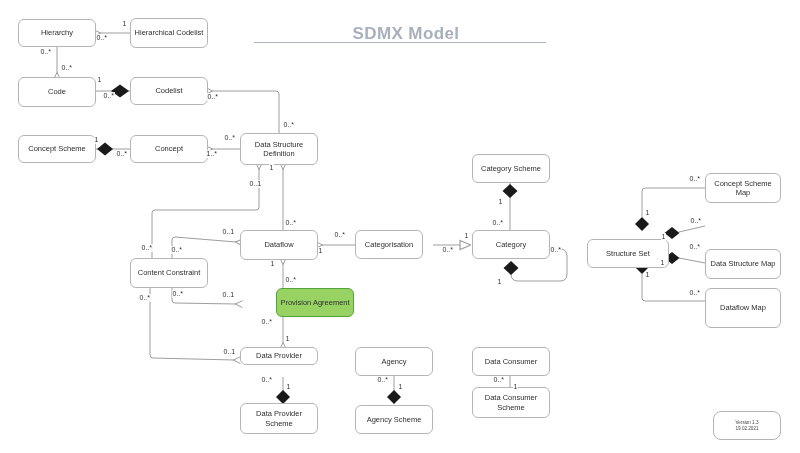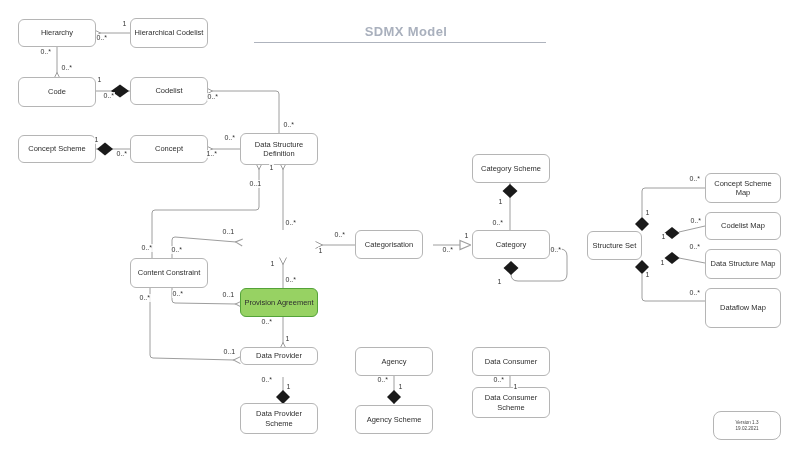--- a/index.html
+++ b/index.html
@@ -11,39 +11,39 @@
     --diamond:#1a1a1a;
     --text:#2e2e2e;
   }
   html,body{margin:0;padding:0;background:#fff;}
   #canvas{
     position:relative;width:800px;height:453px;background:#ffffff;
     font-family:"Liberation Sans",sans-serif;overflow:hidden;
   }
   .title{
     position:absolute;left:0;right:0;top:24px;text-align:center;
-    font-size:13px;font-weight:bold;color:var(--title-color);letter-spacing:.4px;padding-left:12px;
+    font-size:17px;font-weight:bold;color:var(--title-color);letter-spacing:.4px;padding-left:12px;
   }
   .title-underline{
     position:absolute;left:254px;top:42px;width:292px;height:0;
     border-top:1.6px solid #aeb3bd;
   }
   svg.wires{position:absolute;left:0;top:0;}
   .wire{fill:none;stroke:var(--connector);stroke-width:1;}
   .mk{stroke:var(--connector);fill:none;}
   .mk-tri{stroke:var(--connector);fill:#ffffff;}
   .diamond{fill:var(--diamond);stroke:none;}
   .node{
     position:absolute;box-sizing:border-box;
     background:#ffffff;border:1px solid var(--node-border);border-radius:6px;
     display:flex;align-items:center;justify-content:center;
     text-align:center;color:var(--text);font-size:7.5px;line-height:1.25;
     padding:1px 3px;
   }
-  .node.highlight{background:var(--highlight-fill);border-color:var(--highlight-border);}
+  .node.highlight{background:var(--highlight-fill);border-color:var(--highlight-border);margin-left:36px;}
   .node.small{font-size:4.6px;line-height:1.3;border-radius:8px;color:#444;}
   .mult{
     position:absolute;font-size:7px;line-height:8px;color:#333;
     background:rgba(255,255,255,.82);padding:0 .5px;white-space:nowrap;
   }
 </style>
 </head>
 <body>
 
 <div id="canvas">
@@ -115,40 +115,40 @@
     </div>
   <div class="node" style="left:130px;top:135px;width:78px;height:28px">
       <span>Concept</span>
     </div>
   <div class="node" style="left:240px;top:133px;width:78px;height:32px">
       <span>Data Structure Definition</span>
     </div>
   <div class="node" style="left:472px;top:154px;width:78px;height:29px">
       <span>Category Scheme</span>
     </div>
+  <div class="node" style="left:240px;top:230px;width:78px;height:30px">
+      <span>Dataflow</span>
+    </div>
   <div class="node" style="left:355px;top:230px;width:68px;height:29px">
       <span>Categorisation</span>
     </div>
   <div class="node" style="left:472px;top:230px;width:78px;height:29px">
       <span>Category</span>
     </div>
   <div class="node" style="left:130px;top:258px;width:78px;height:30px">
       <span>Content Constraint</span>
     </div>
   <div class="node highlight" style="left:240px;top:288px;width:78px;height:29px">
       <span>Provision Agreement</span>
     </div>
-  <div class="node" style="left:587px;top:231px;width:55px;height:29px">
+  <div class="node" style="left:587px;top:239px;width:82px;height:29px">
       <span>Structure Set</span>
     </div>
   <div class="node" style="left:705px;top:173px;width:76px;height:30px">
       <span>Concept Scheme Map</span>
-    </div>
-  <div class="node" style="left:705px;top:212px;width:76px;height:28px">
-      <span>Codelist Map</span>
     </div>
   <div class="node" style="left:705px;top:249px;width:76px;height:30px">
       <span>Data Structure Map</span>
     </div>
   <div class="node" style="left:705px;top:288px;width:76px;height:40px">
       <span>Dataflow Map</span>
     </div>
   <div class="node" style="left:240px;top:347px;width:78px;height:18px">
       <span>Data Provider</span>
     </div>

